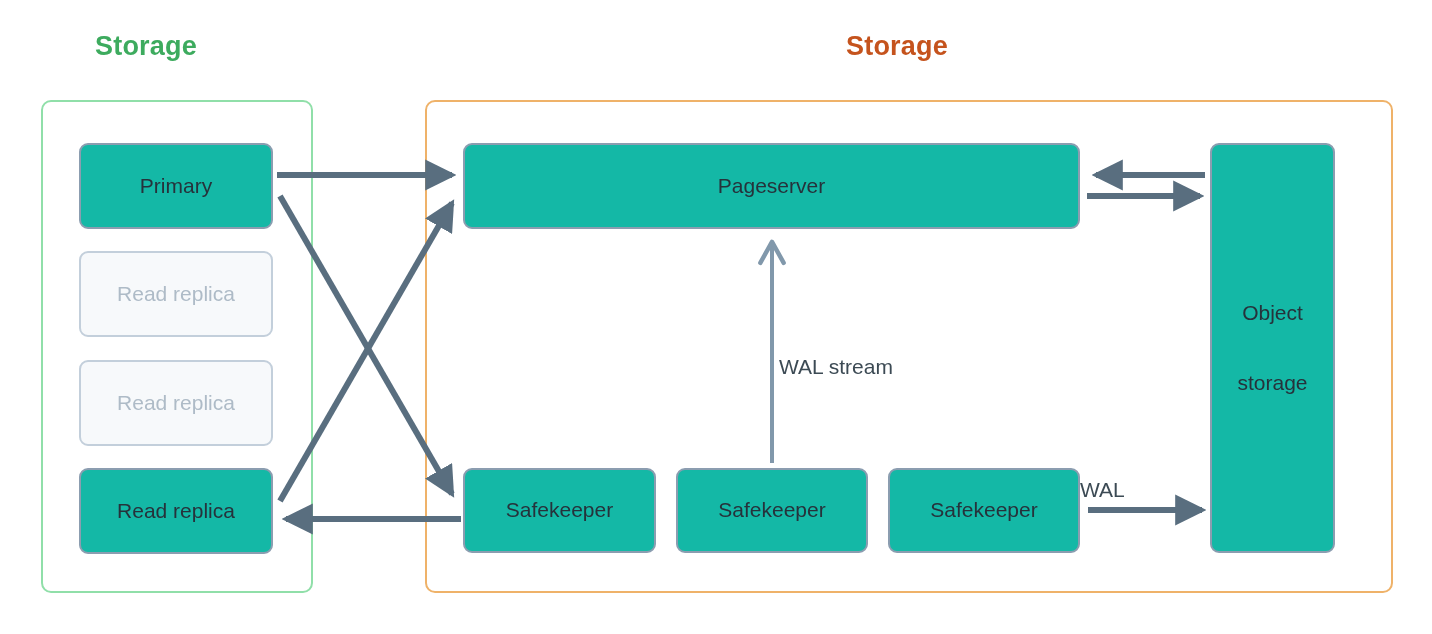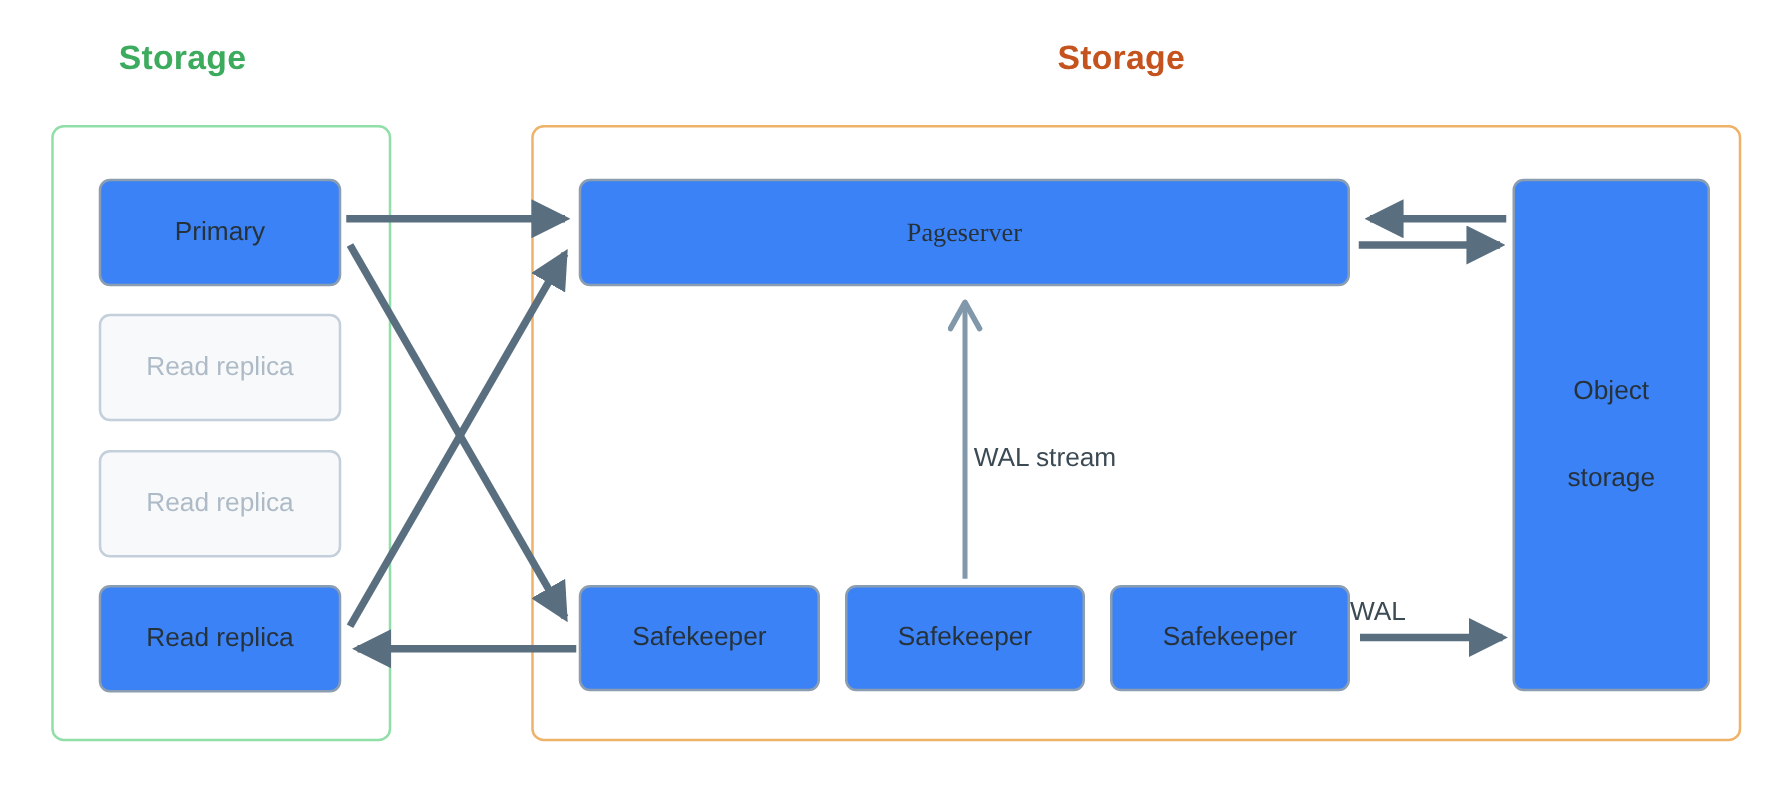--- a/index.html
+++ b/index.html
@@ -59,21 +59,21 @@
     height: 493px;
     border: 2px solid #efb269;
   }
 
   
   .node {
     position: absolute;
     box-sizing: border-box;
     border-radius: 9px;
     border: 2px solid #8b9db0;
-    background: #3b82f6;
+    background: #14b8a6;
     display: flex;
     align-items: center;
     justify-content: center;
     color: #26323b;
     font-size: 21px;
     line-height: 1.35;
     text-align: center;
     z-index: 4;
   }
   .node.inactive {
@@ -81,28 +81,28 @@
     border-color: #c3cfdb;
     color: #aebbc7;
   }
   .node .label { pointer-events: none; }
 
   #node-primary       { left: 79px;  top: 143px; width: 194px; height: 86px; }
   #node-replica-1     { left: 79px;  top: 251px; width: 194px; height: 86px; }
   #node-replica-2     { left: 79px;  top: 360px; width: 194px; height: 86px; }
   #node-replica-3     { left: 79px;  top: 468px; width: 194px; height: 86px; }
 
-  #node-pageserver    { left: 463px; top: 143px; width: 617px; height: 86px; font-family: Liberation Serif, serif; }
+  #node-pageserver    { left: 463px; top: 143px; width: 617px; height: 86px; }
 
   #node-safekeeper-1  { left: 463px; top: 468px; width: 193px; height: 85px; }
   #node-safekeeper-2  { left: 676px; top: 468px; width: 192px; height: 85px; }
   #node-safekeeper-3  { left: 888px; top: 468px; width: 192px; height: 85px; }
 
   #node-object-storage {
-    left: 1210px; top: 143px; width: 158px; height: 410px;
+    left: 1210px; top: 143px; width: 125px; height: 410px;
     flex-direction: column;
     justify-content: center;
     gap: 42px;
     text-align: center;
   }
 
   
   #edge-layer {
     position: absolute;
     left: 0; top: 0;

